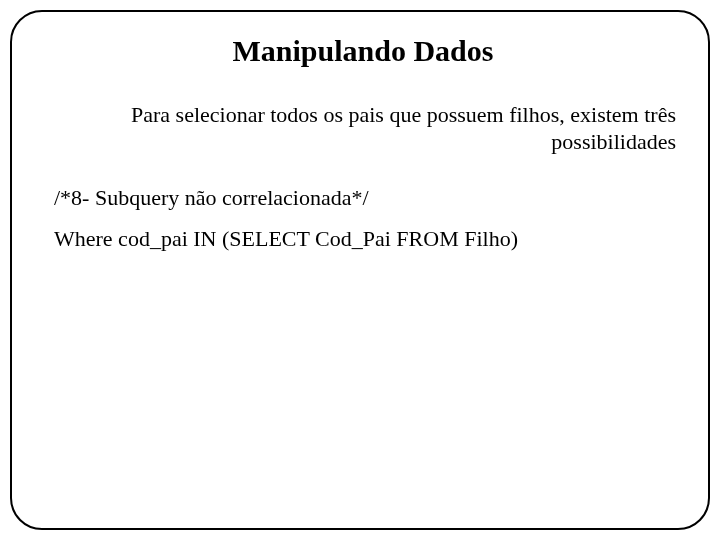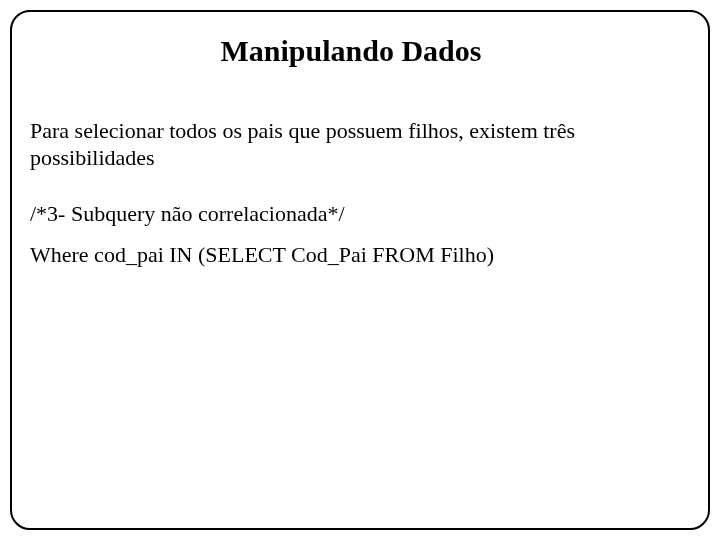--- a/index.html
+++ b/index.html
@@ -10,22 +10,22 @@
     background: #fff;
     font-family: "Times New Roman", Times, serif;
     color: #000;
   }
   .slide {
     box-sizing: border-box;
     width: 700px;
     height: 520px;
     margin: 10px;
     border: 2px solid #000;
-    border-radius: 20px;
-    padding: 18px 22px 18px 4px;
+    border-radius: 32px;
+    padding: 18px 22px 18px 28px;
     position: relative;
     overflow: hidden;
   }
   .title {
     text-align: center;
     font-weight: 700;
     font-size: 30px;
     line-height: 1.15;
     margin: 4px 0 14px 0;
   }
@@ -38,29 +38,30 @@
     font-weight: 700;
     color: #000;
     margin: 0 2px 0 2px;
   }
   .body {
     padding: 18px 10px 0 14px;
     font-size: 22px;
     line-height: 1.25;
   }
   .para {
-    margin: 16px 0 28px 0;
+    margin: 0 0 28px 0;
+    text-align: right;
   }
   .code-line {
     margin: 0 0 14px 0;
   }
 </style>
 </head>
 <body>
 
 <div class="slide">
   <div class="title">Manipulando Dados</div>
   <div class="body">
     <p class="para">Para selecionar todos os pais que possuem filhos, existem três possibilidades</p>
-    <p class="code-line">/*3- Subquery não correlacionada*/</p>
+    <p class="code-line">/*8- Subquery não correlacionada*/</p>
     <p class="code-line">Where cod_pai IN (SELECT Cod_Pai FROM Filho)</p>
   </div>
 </div>
 
 </body></html>

